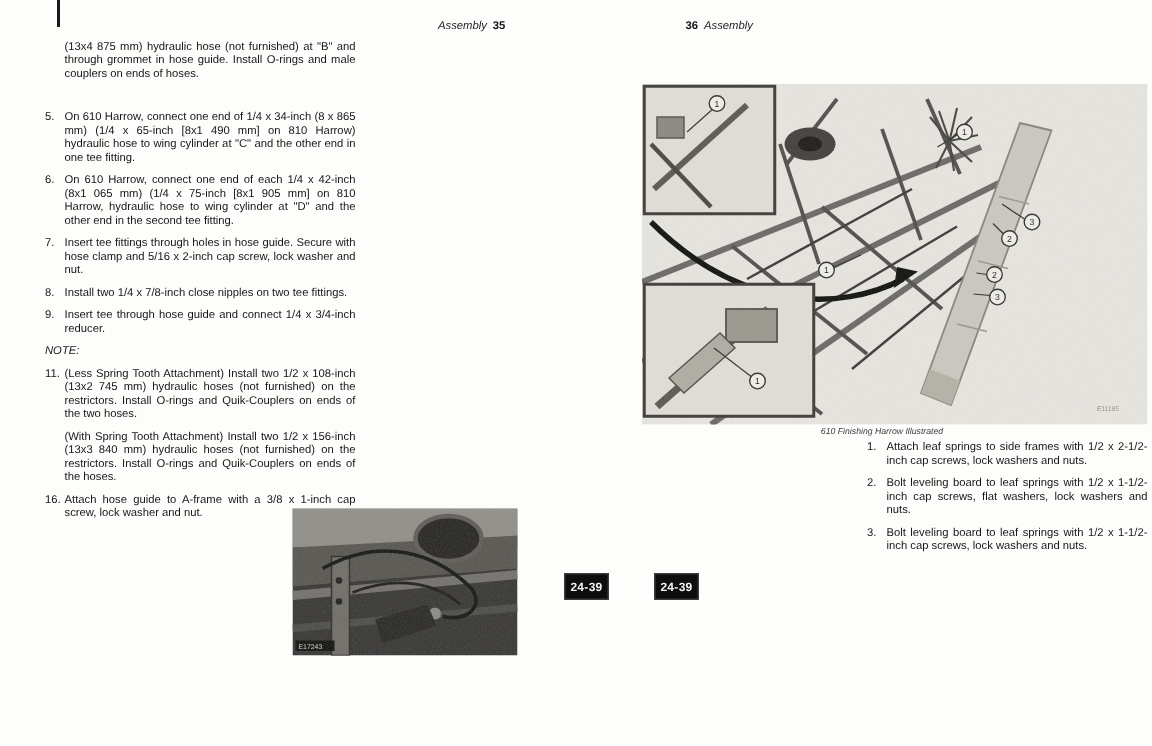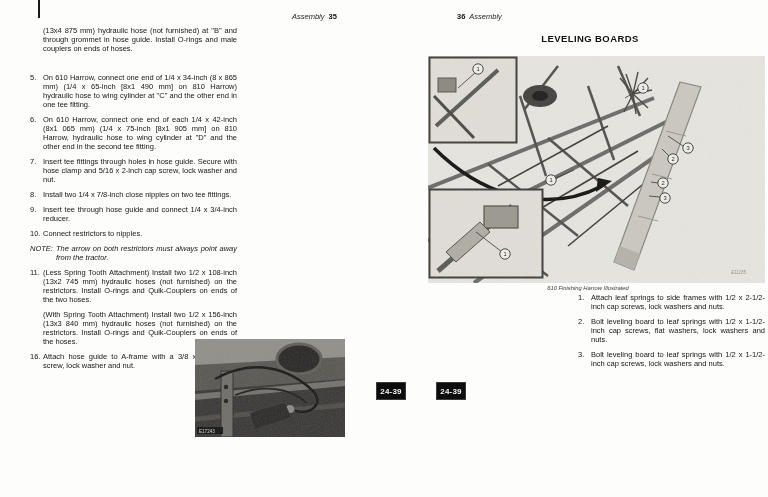--- a/index.html
+++ b/index.html
@@ -78,44 +78,38 @@
       <span class="txt">Insert tee fittings through holes in hose guide. Secure with hose clamp and 5/16 x 2-inch cap screw, lock washer and nut.</span>
     </div>
     <div class="item">
       <span class="num">8.</span>
       <span class="txt">Install two 1/4 x 7/8-inch close nipples on two tee fittings.</span>
     </div>
     <div class="item">
       <span class="num">9.</span>
       <span class="txt">Insert tee through hose guide and connect 1/4 x 3/4-inch reducer.</span>
     </div>
-    <div class="item">
-      <span class="num">10.</span>
-      <span class="txt">Connect restrictors to nipples.</span>
-    </div>
 
     <div class="item note">
       <span class="num wide">NOTE:</span>
-      <span class="txt">The arrow on both restrictors must always point away from the tractor.</span>
     </div>
 
     <div class="item">
       <span class="num">11.</span>
       <span class="txt">
         <span>(Less Spring Tooth Attachment) Install two 1/2 x 108-inch (13x2 745 mm) hydraulic hoses (not furnished) on the restrictors. Install O-rings and Quik-Couplers on ends of the two hoses.</span>
         <span class="subpara" style="display:block;">(With Spring Tooth Attachment) Install two 1/2 x 156-inch (13x3 840 mm) hydraulic hoses (not furnished) on the restrictors. Install O-rings and Quik-Couplers on ends of the hoses.</span>
       </span>
     </div>
     <div class="item">
       <span class="num">16.</span>
       <span class="txt">Attach hose guide to A-frame with a 3/8 x 1-inch cap screw, lock washer and nut.</span>
     </div>
   </div>
 
-  <div class="title">LEVELING BOARDS</div>
 
   <div class="figure">
     <svg width="337" height="227" viewBox="0 0 337 227">
       <defs>
         <filter id="grain" x="0" y="0" width="100%" height="100%">
           <feTurbulence type="fractalNoise" baseFrequency="0.85" numOctaves="2" result="n"></feTurbulence>
           <feColorMatrix in="n" type="matrix" values="0 0 0 0 0.45  0 0 0 0 0.44  0 0 0 0 0.42  0 0 0 0.16 0"></feColorMatrix>
         </filter>
       </defs>
       <rect x="0" y="0" width="337" height="227" fill="#e9e7e2"></rect>

